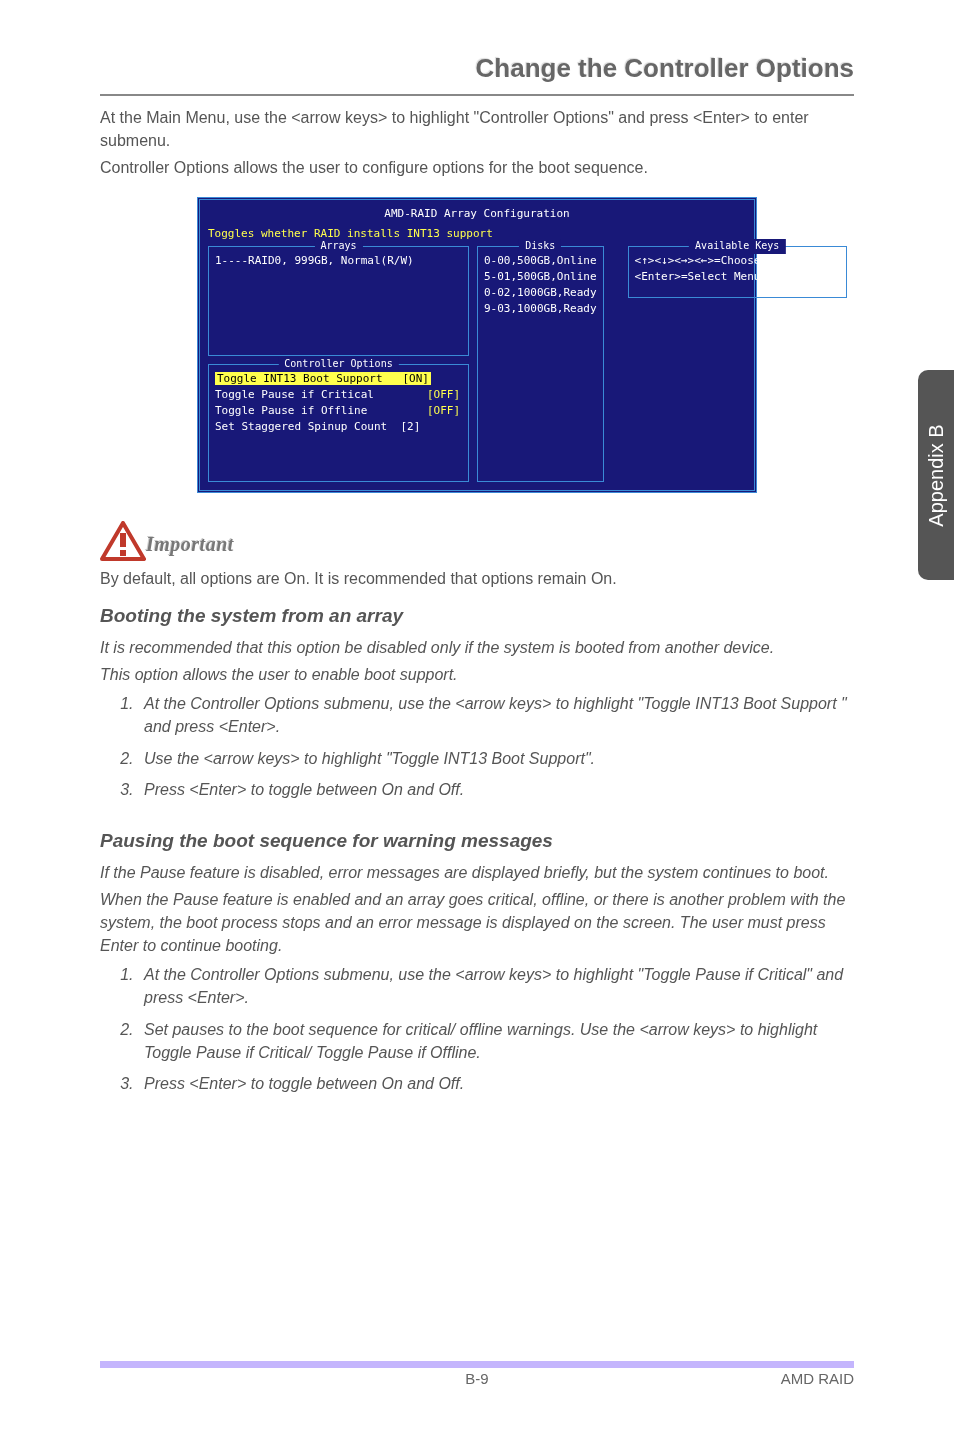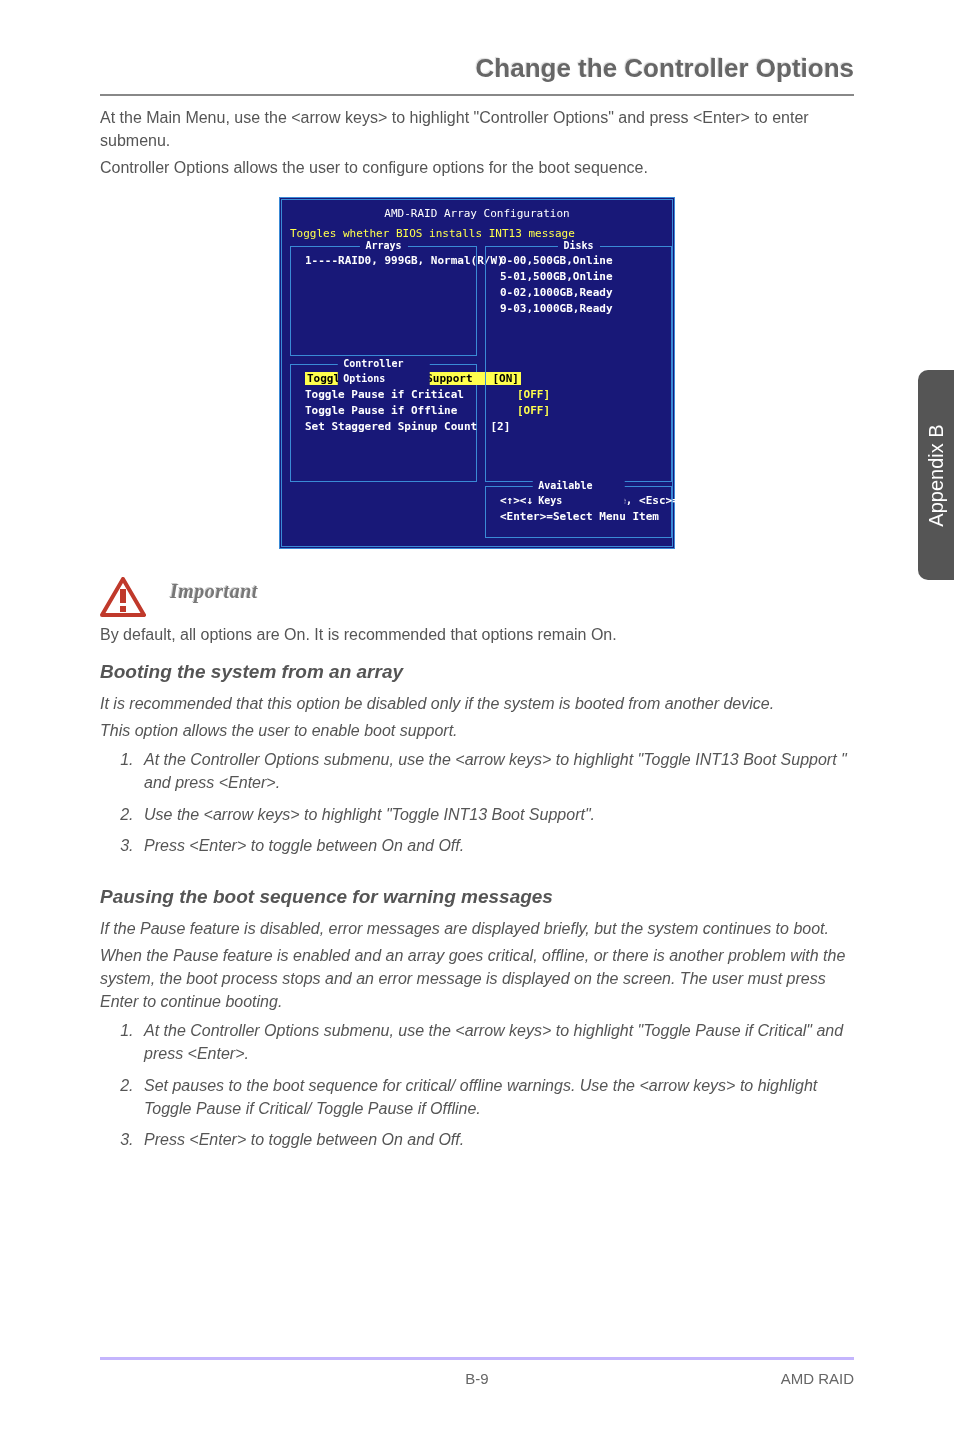--- a/index.html
+++ b/index.html
@@ -28,21 +28,21 @@
   }
   p { margin-bottom: 4px; }
 
   
   .bios-wrap {
     display: flex;
     justify-content: center;
     margin: 18px 0 28px 0;
   }
   .bios {
-    width: 396px;
+    width: 560px;
     background: #181878;
     color: #fff;
     font-family: "Lucida Console", Monaco, monospace;
     font-size: 11px;
     border: 3px double #3a8ad6;
     padding: 6px 8px 8px 8px;
   }
   .bios .title {
     text-align: center;
     color: #fff;
@@ -58,28 +58,27 @@
   }
   .bios .arrays-col {
     width: 50%;
     display: flex;
     flex-direction: column;
     gap: 8px;
   }
   .bios .disks-col {
     width: 50%;
     display: flex;
-    flex-direction: column;
-    gap: 4px;
+    flex-direction: row;
+    gap: 24px;
   }
   .bios .box {
     border: 1px solid #3a8ad6;
-    padding: 6px 14px;
+    padding: 6px 6px;
     position: relative;
-    font-weight: bold;
   }
   .bios .box .box-title {
     position: absolute;
     top: -8px;
     left: 50%;
     transform: translateX(-50%);
     background: #181878;
     padding: 0 6px;
     color: #fff;
     font-size: 10px;
@@ -95,21 +94,22 @@
     padding: 0 2px;
   }
   .bios .yellow { color: #ffff4d; }
 
   
   .important-wrap {
     margin: 8px 0 6px 0;
   }
   .important-row {
     display: flex;
-    gap: 24px;
+    align-items: flex-end;
+    gap: 0;
   }
   .warn-icon svg { display: block; }
   .important-label {
     font-family: Georgia, 'Times New Roman', serif;
     font-style: italic;
     font-weight: bold;
     font-size: 20px;
     color: #777;
     text-shadow: 1px 1px 0 #fff, -1px -1px 0 rgba(0,0,0,0.2);
     letter-spacing: 0.5px;
@@ -157,22 +157,21 @@
     white-space: nowrap;
     font-size: 20px;
   }
 
   
   .footer {
     position: absolute;
     bottom: 42px;
     left: 100px;
     right: 100px;
-    border-top: 3px solid #c4b5fd;
-    padding-top: 8px;
+    border-top: 7px solid #c4b5fd;
     display: flex;
     justify-content: space-between;
     font-size: 15px;
     color: #666;
   }
   .footer .center {
     position: absolute;
     left: 50%;
     transform: translateX(-50%);
   }
@@ -182,21 +181,21 @@
 
 <div class="content">
 
   <h1 class="section-title">Change the Controller Options</h1>
   <p>At the Main Menu, use the &lt;arrow keys&gt; to highlight "Controller Options" and press &lt;Enter&gt; to enter submenu.</p>
   <p>Controller Options allows the user to configure options for the boot sequence.</p>
 
   <div class="bios-wrap">
     <div class="bios">
       <div class="title">AMD-RAID Array Configuration</div>
-      <div class="status">Toggles whether BIOS installs INT13 message</div>
+      <div class="status">Toggles whether RAID installs INT13 support</div>
       <div class="cols">
         <div class="arrays-col">
           <div class="box arrays-top">
             <span class="box-title">Arrays</span>
             <div class="line">1----RAID0, 999GB, Normal(R/W)</div>
           </div>
           <div class="box ctrl-opts">
             <span class="box-title">Controller Options</span>
             <div class="line">
               <span class="hi"><span>Toggle INT13 Boot Support</span>&nbsp;&nbsp;&nbsp;<span>[ON]</span></span>

